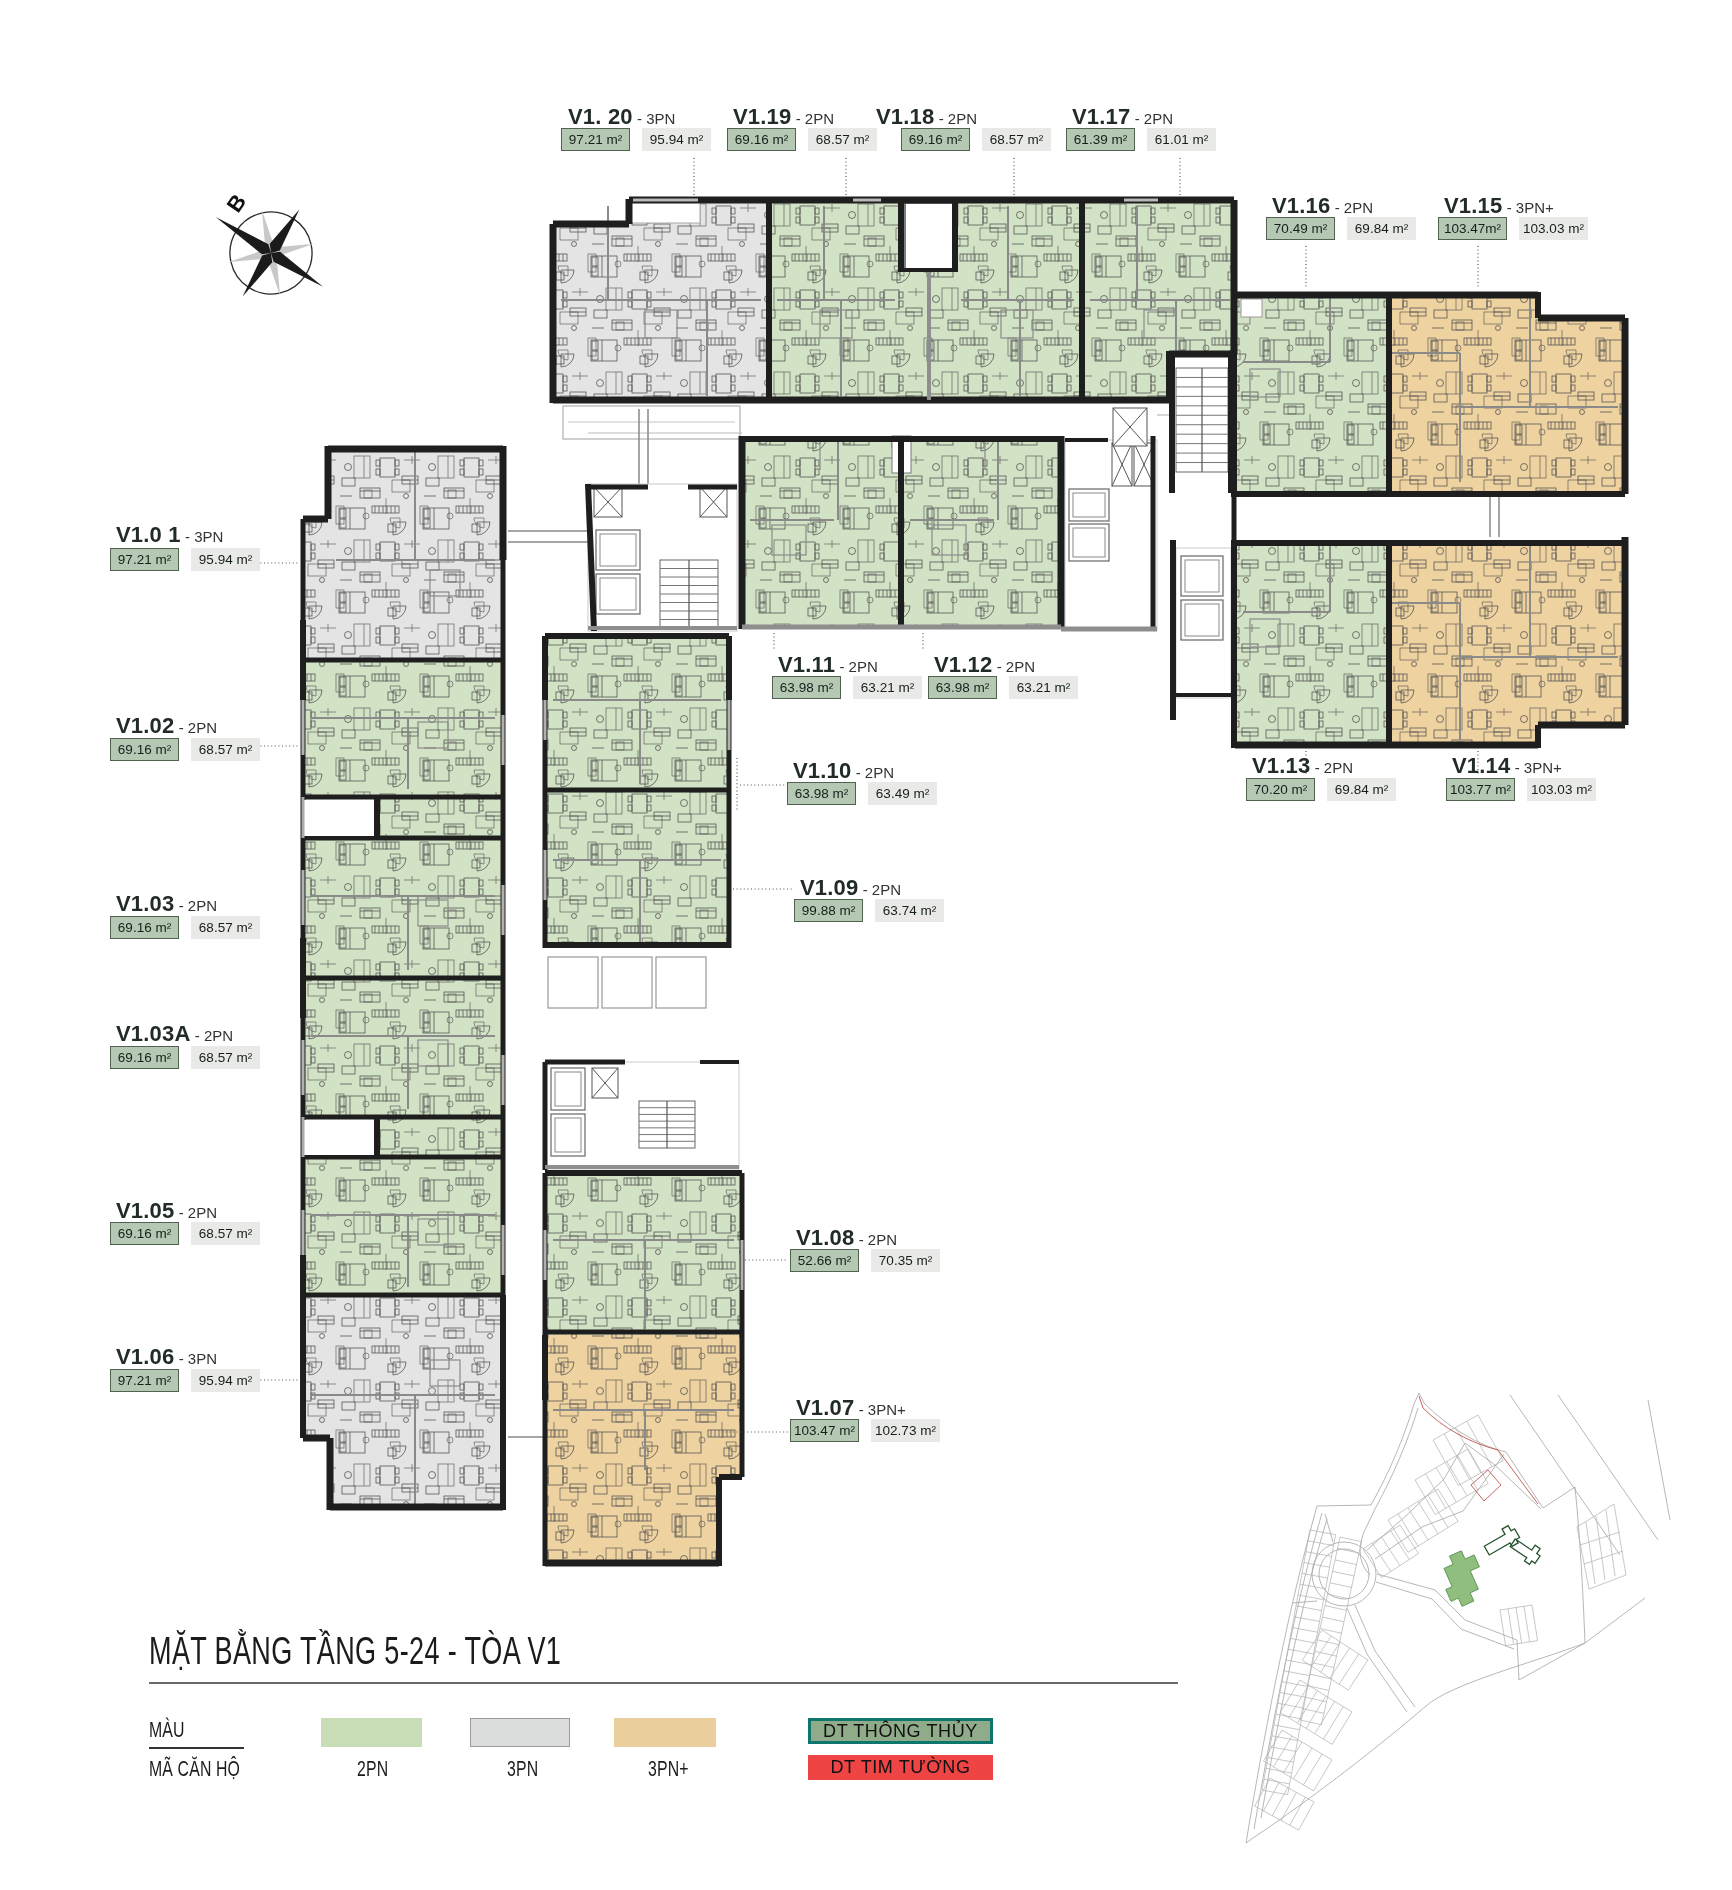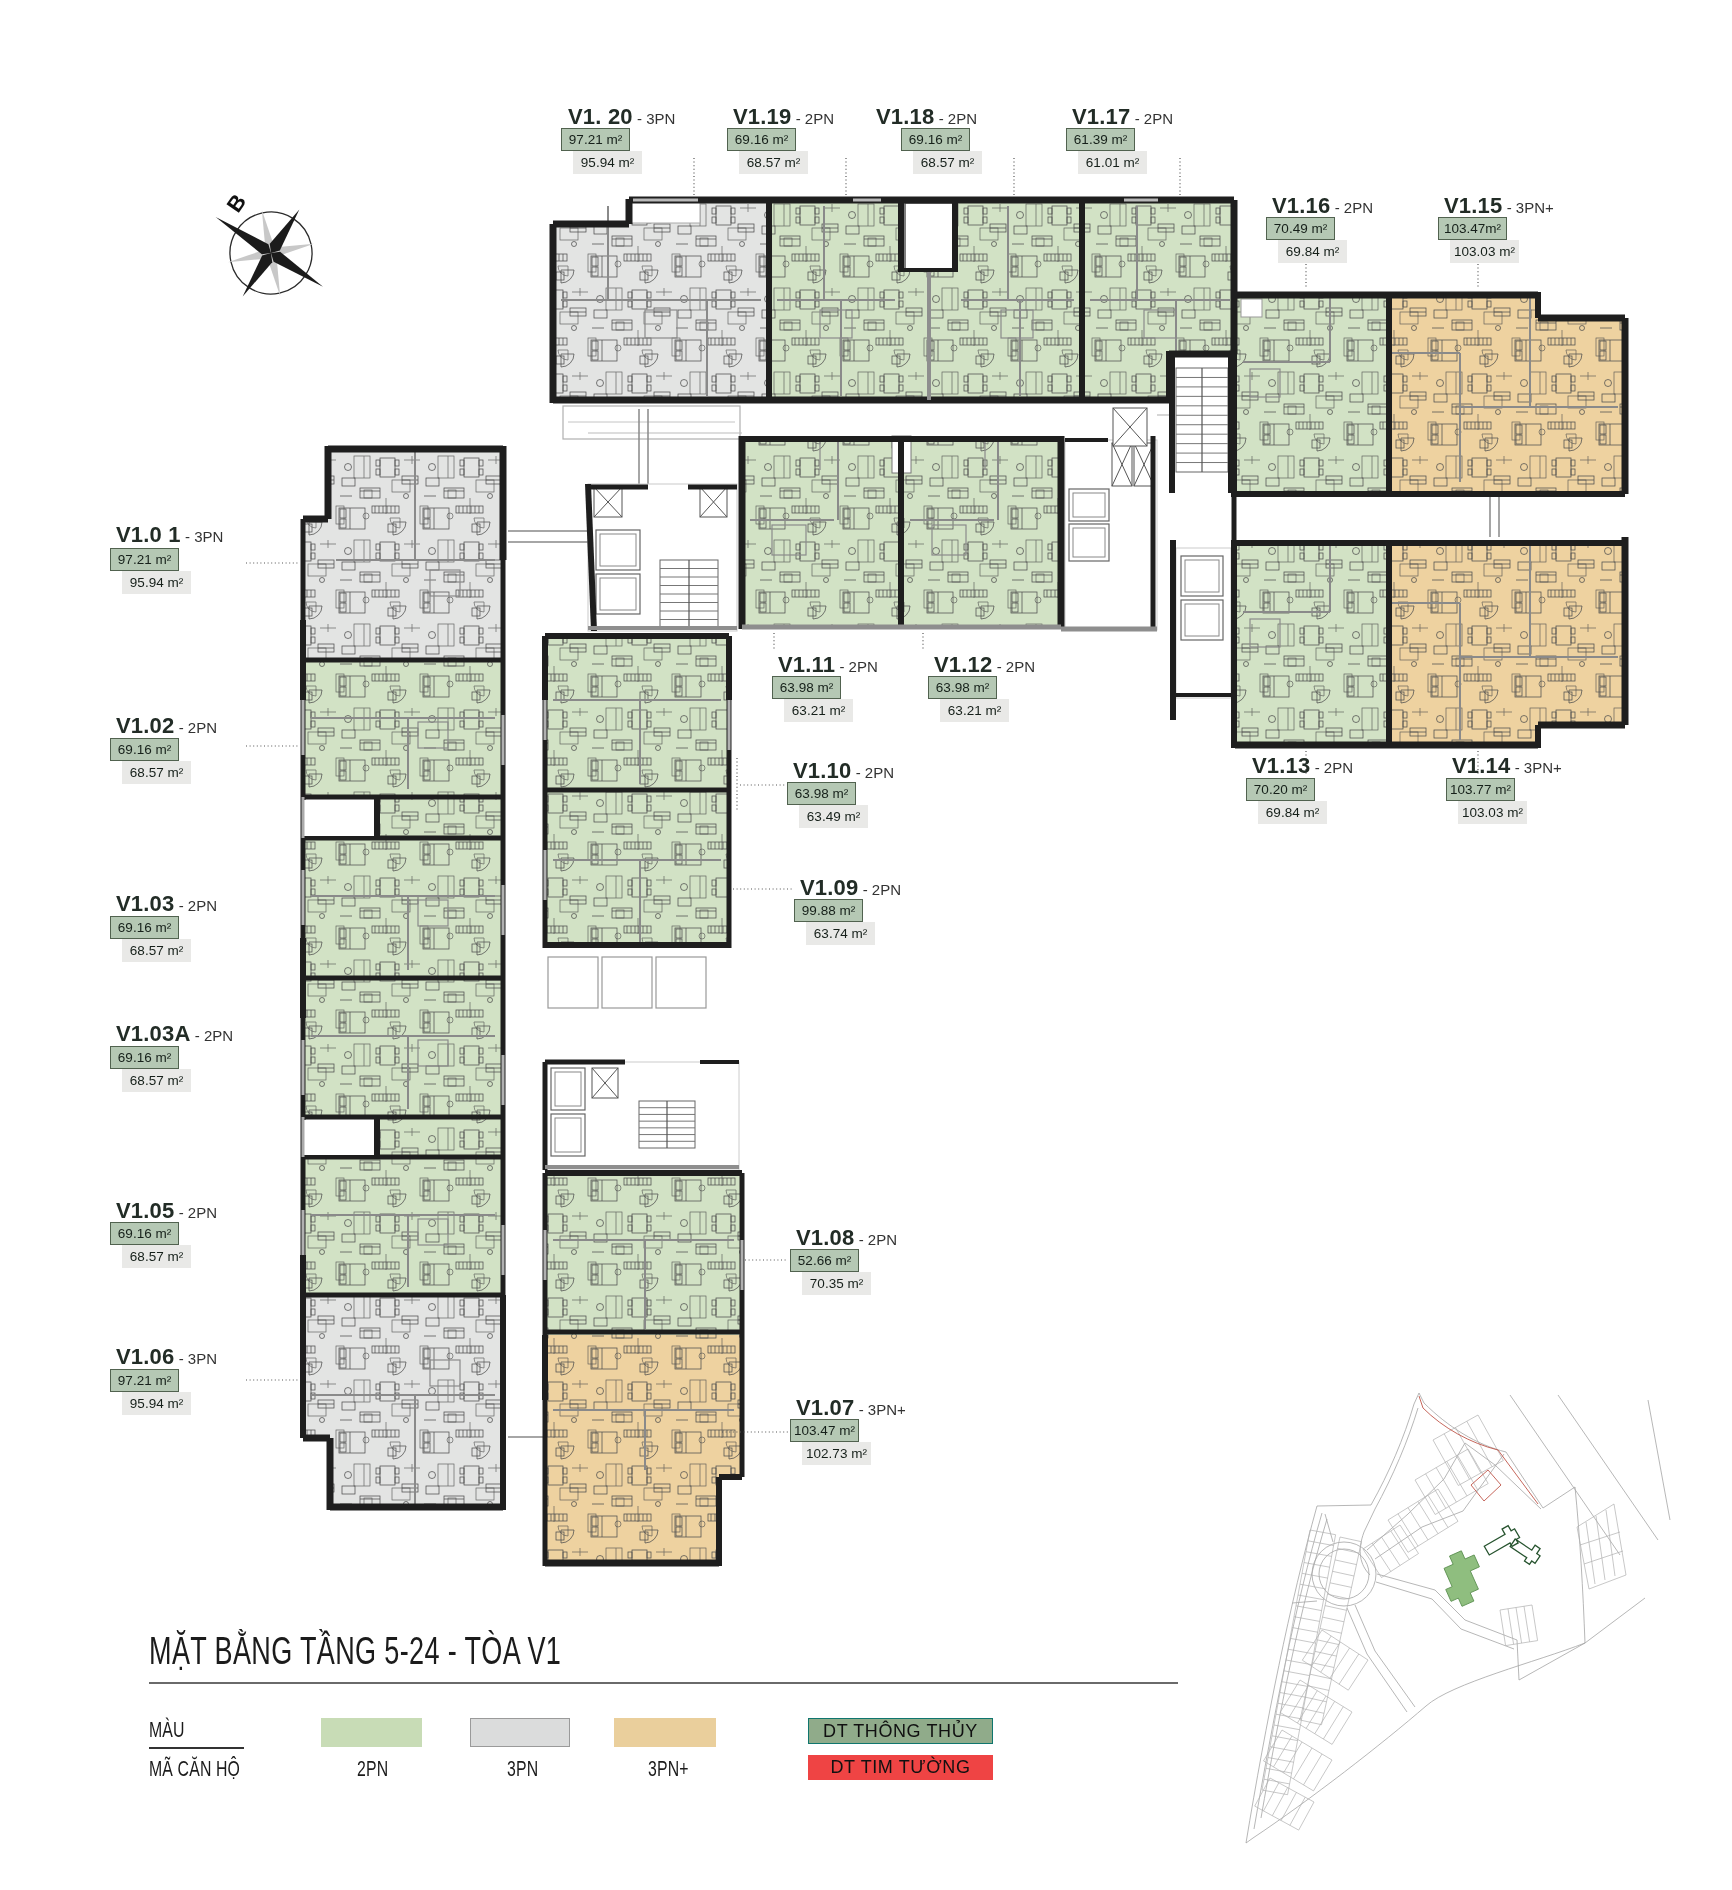--- a/index.html
+++ b/index.html
@@ -1,20 +1,20 @@
 <!DOCTYPE html>
 <html><head><meta charset="utf-8">
 <style>
 * { margin:0; padding:0; box-sizing:border-box; }
 html,body { background:#fff; width:1732px; height:1890px; overflow:hidden; }
 body { font-family:"Liberation Sans", sans-serif; position:relative; }
 #plan { position:absolute; left:0; top:0; }
 .lh { position:absolute; font-size:22px; font-weight:600; color:#222c26; letter-spacing:0.2px; white-space:nowrap; }
 .lh .pn { font-size:15px; font-weight:500; color:#333; letter-spacing:0; }
-.lb { position:absolute; display:flex;flex-direction:column; }
+.lb { position:absolute; display:flex; }
 .lb div { width:69px; height:23px; font-size:13.5px; font-weight:500; color:#16201a;
           display:flex; align-items:center; justify-content:center; white-space:nowrap; }
 .bg { background:#b5c8b4; border:1.6px solid #51624f; }
 .bw { background:#e9e9e7;margin-left:12px; }
 #title { position:absolute; left:149px; top:1628px; font-size:39.5px; font-weight:500; color:#1b1b1b; letter-spacing:0.5px; transform:scaleX(0.685); transform-origin:0 0; white-space:nowrap; }
 #tline { position:absolute; left:149px; top:1682px; width:1029px; height:2px; background:#6a6a6a; }
 .lg { position:absolute; font-size:22px; color:#1b1b1b; letter-spacing:0.2px; transform:scaleX(0.72); transform-origin:0 0; white-space:nowrap; }
 .sw { position:absolute; top:1718px; height:29px; }
 .dtbox { position:absolute; left:808px; width:185px; display:flex; align-items:center; justify-content:center;
          font-size:18px; font-weight:500; color:#111; letter-spacing:0.6px; }
@@ -650,14 +650,14 @@
 <div id="tline"></div>
 <div class="lg" style="left:149px;top:1717px">MÀU</div>
 <div style="position:absolute;left:149px;top:1747px;width:95px;height:1.6px;background:#333"></div>
 <div class="lg" style="left:149px;top:1756px">MÃ CĂN HỘ</div>
 <div class="sw" style="left:321px;width:101px;background:#c8dcb6"></div>
 <div class="sw" style="left:470px;width:100px;background:#dbdcdc;border:1px solid #9a9a9a"></div>
 <div class="sw" style="left:614px;width:102px;background:#eacf9c"></div>
 <div class="lg" style="left:357px;top:1756px">2PN</div>
 <div class="lg" style="left:507px;top:1756px">3PN</div>
 <div class="lg" style="left:648px;top:1756px">3PN+</div>
-<div class="dtbox" style="top:1718px;height:26px;background:#90ab8a;border:1px solid #0f766e">DT THÔNG THỦY</div>
+<div class="dtbox" style="top:1718px;height:26px;background:#90ab8a;border:3px solid #0f766e">DT THÔNG THỦY</div>
 <div class="dtbox" style="top:1755px;height:25px;background:#ef4444">DT TIM TƯỜNG</div>
 
 </body></html>

